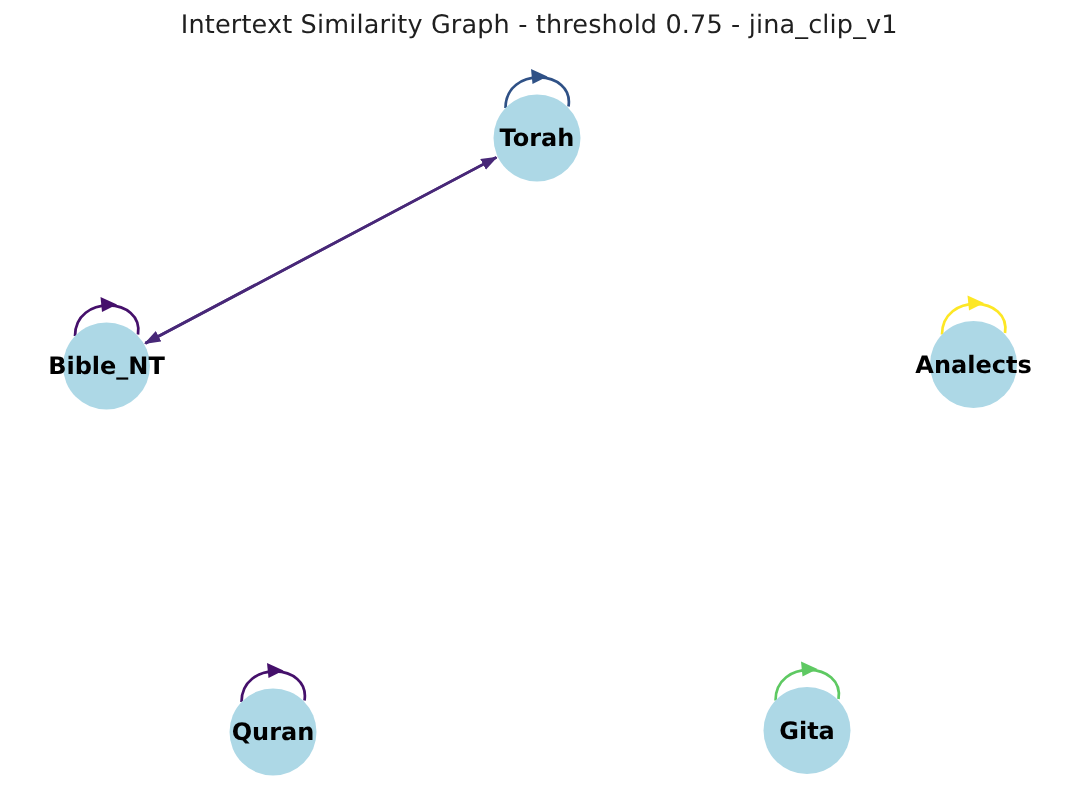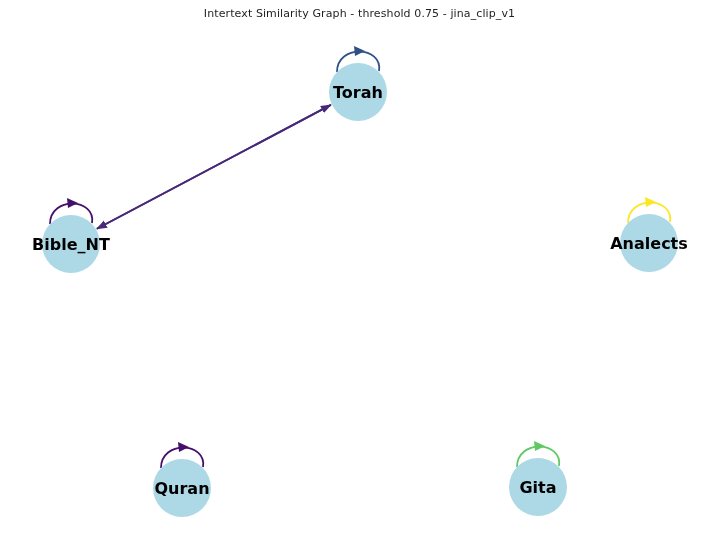--- a/index.html
+++ b/index.html
@@ -10,21 +10,21 @@
     background: #ffffff;
     overflow: hidden;
     font-family: "DejaVu Sans", "Liberation Sans", sans-serif;
   }
   #chart-title {
     position: absolute;
     top: 7px;
     left: 0;
     width: 719px;
     text-align: center;
-    font-size: 11px;
+    font-size: 17px;
     color: #1f1f1f;
     letter-spacing: 0.1px;
   }
   #graph-svg { position: absolute; top: 0; left: 0; }
   .node-label {
     font-family: "DejaVu Sans", "Liberation Sans", sans-serif;
     font-size: 16px;
     font-weight: bold;
     fill: #000000;
   }

